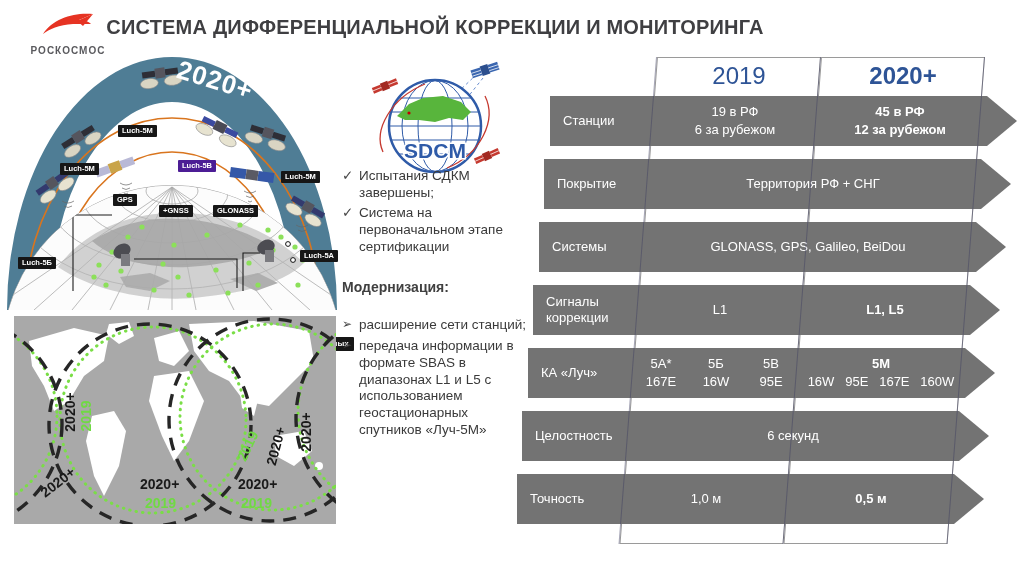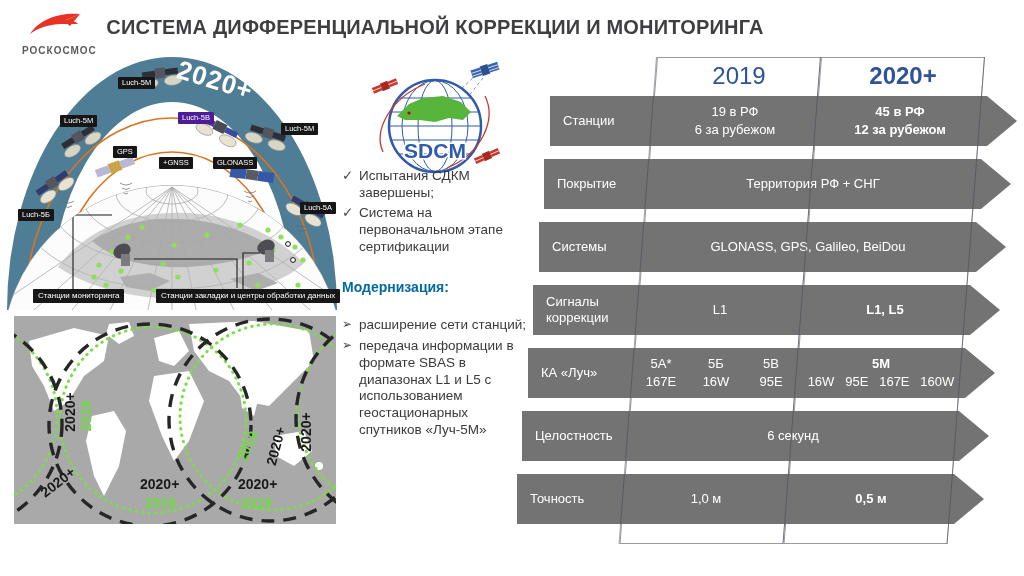--- a/index.html
+++ b/index.html
@@ -1,40 +1,40 @@
 <!DOCTYPE html>
 <html><head>
 <meta charset="utf-8">
 <style>
   html,body{margin:0;padding:0;background:#e8e8e8;}
   .slide{position:relative;width:1024px;height:576px;background:#ffffff;overflow:hidden;
          font-family:"Liberation Sans",sans-serif;color:#333;}
   
-  .brand{position:absolute;left:22px;top:10px;width:92px;}
+  .brand{position:absolute;left:22px;top:10px;width:92px;text-align:center;}
   .brand-name{font-size:10px;font-weight:bold;letter-spacing:1px;color:#5a5a5e;margin-top:1px;}
   .title{position:absolute;left:105px;top:16px;width:660px;text-align:center;
          font-size:20px;font-weight:bold;color:#3f3f42;letter-spacing:.2px;}
   
   .orbit-wrap{position:absolute;left:0;top:55px;width:340px;height:255px;}
   .era-label{position:absolute;left:176px;top:10px;font-size:26px;font-weight:bold;color:#fff;
              transform:rotate(17deg);letter-spacing:1px;}
-  .chip{position:absolute;background:#161616;color:#fff;font-size:7.5px;font-weight:normal;
-        padding:1px 4px;border-radius:1px;white-space:nowrap;line-height:1.3;}
+  .chip{position:absolute;background:#161616;color:#fff;font-size:7.5px;font-weight:bold;
+        padding:1px 4px;border-radius:1px;white-space:nowrap;line-height:1.3;margin-top:48px;}
   .chip.red{background:#4c1d95;}
   .chip.ground{font-size:8px;padding:2px 5px;}
   
   .map{position:absolute;left:14px;top:316px;width:322px;height:208px;background:#a9a9a9;overflow:hidden;}
   .map-label{position:absolute;font-size:14px;font-weight:bold;color:#1a1a1a;white-space:nowrap;}
   .map-label.green{color:#70d944;}
   
   .sdcm-logo{position:absolute;left:365px;top:56px;}
   .notes{position:absolute;left:342px;top:168px;width:190px;font-size:13.5px;color:#3a3a3a;line-height:1.25;}
   .note-item{display:grid;grid-template-columns:17px 1fr;margin-bottom:3px;}
   .tick{color:#4a4a4a;}
-  .modern-head{font-weight:bold;font-size:14px;color:#0369a1;margin:24px 0 20px 0;}
+  .modern-head{font-weight:bold;font-size:14px;color:#404040;margin:24px 0 20px 0;}
   .up-item{display:grid;grid-template-columns:17px 1fr;margin-bottom:4px;}
   .arrow-bullet{color:#444;font-size:12px;}
   
   .colbox{position:absolute;top:57px;width:164px;height:487px;background:#fff;border:1px solid #9a9a9a;
           transform:skewX(-4.4deg);transform-origin:0 0;z-index:1;box-sizing:border-box;}
   .colhead{position:absolute;top:62px;width:164px;text-align:center;font-size:24px;color:#2e5496;z-index:2;}
   .colhead.bold{font-weight:bold;}
   .vline{position:absolute;top:57px;width:1px;height:487px;background:rgba(60,60,95,.45);
          transform:skewX(-4.4deg);transform-origin:0 0;z-index:4;}
   .arrow-row{position:absolute;height:50px;width:467px;background:#737373;z-index:3;

